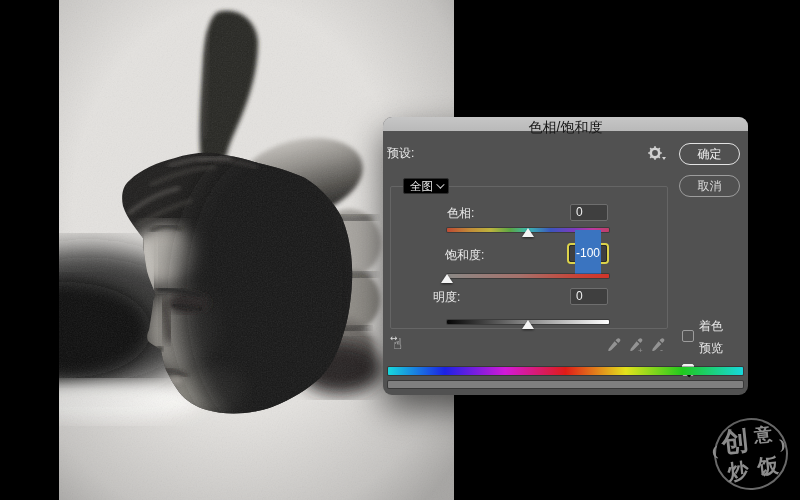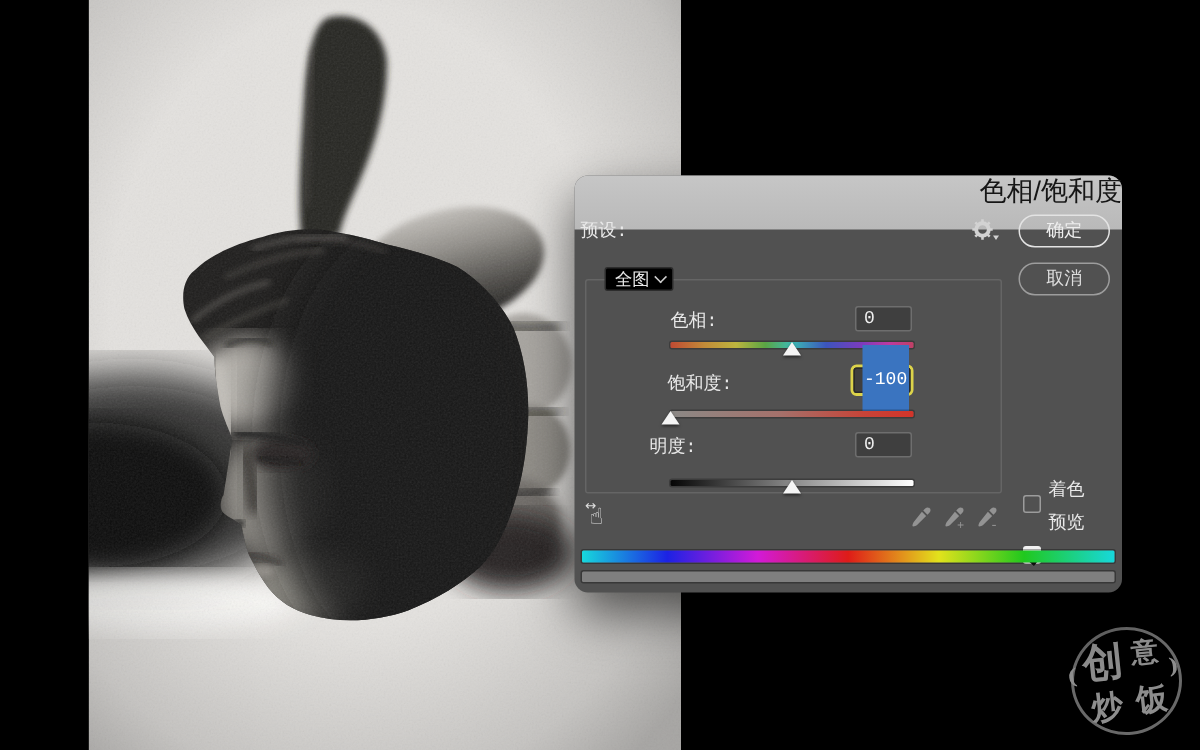--- a/index.html
+++ b/index.html
@@ -4,24 +4,24 @@
 <style>
   html,body{margin:0;padding:0;}
   body{width:800px;height:500px;position:relative;background:#000;overflow:hidden;
        font-family:"Liberation Sans","DejaVu Sans",sans-serif;}
   
   #photo{position:absolute;left:59px;top:0;width:395px;height:500px;}
   
   #dialog{position:absolute;left:383px;top:117px;width:365px;height:278px;
           background:var(--dlg,#515151);border-radius:9px;z-index:10;
           box-shadow:0 14px 34px rgba(0,0,0,.6);color:var(--txt,#e9e9e9);font-size:12px;}
-  #titlebar{position:absolute;left:0;top:0;width:100%;height:36px;
+  #titlebar{position:absolute;left:0;top:0;width:100%;height:14px;
             background:linear-gradient(#c3c3c3,#b0b0b0);border-radius:9px 9px 0 0;
-            color:#161616;text-align:right;line-height:20px;font-size:18px;}
-  .abs{position:absolute;font-family:Liberation Mono, monospace;}
+            color:#161616;text-align:center;line-height:20px;font-size:14px;}
+  .abs{position:absolute;}
   .lbl{white-space:nowrap;}
   
   .select{background:#3d3d3d;border:1px solid #2c2c2c;border-radius:2px;
           box-sizing:border-box;display:flex;align-items:center;padding:0 8px;}
   .chev{width:6px;height:6px;border-right:1.5px solid #cfcfcf;border-bottom:1.5px solid #cfcfcf;
         transform:rotate(45deg) translateY(-2px);margin-left:auto;}
   
   .pill{background:transparent;border-radius:12px;text-align:center;line-height:21px;
         color:#eee;box-sizing:border-box;}
   #btn-ok{border:1.5px solid #e3e3e3;}

